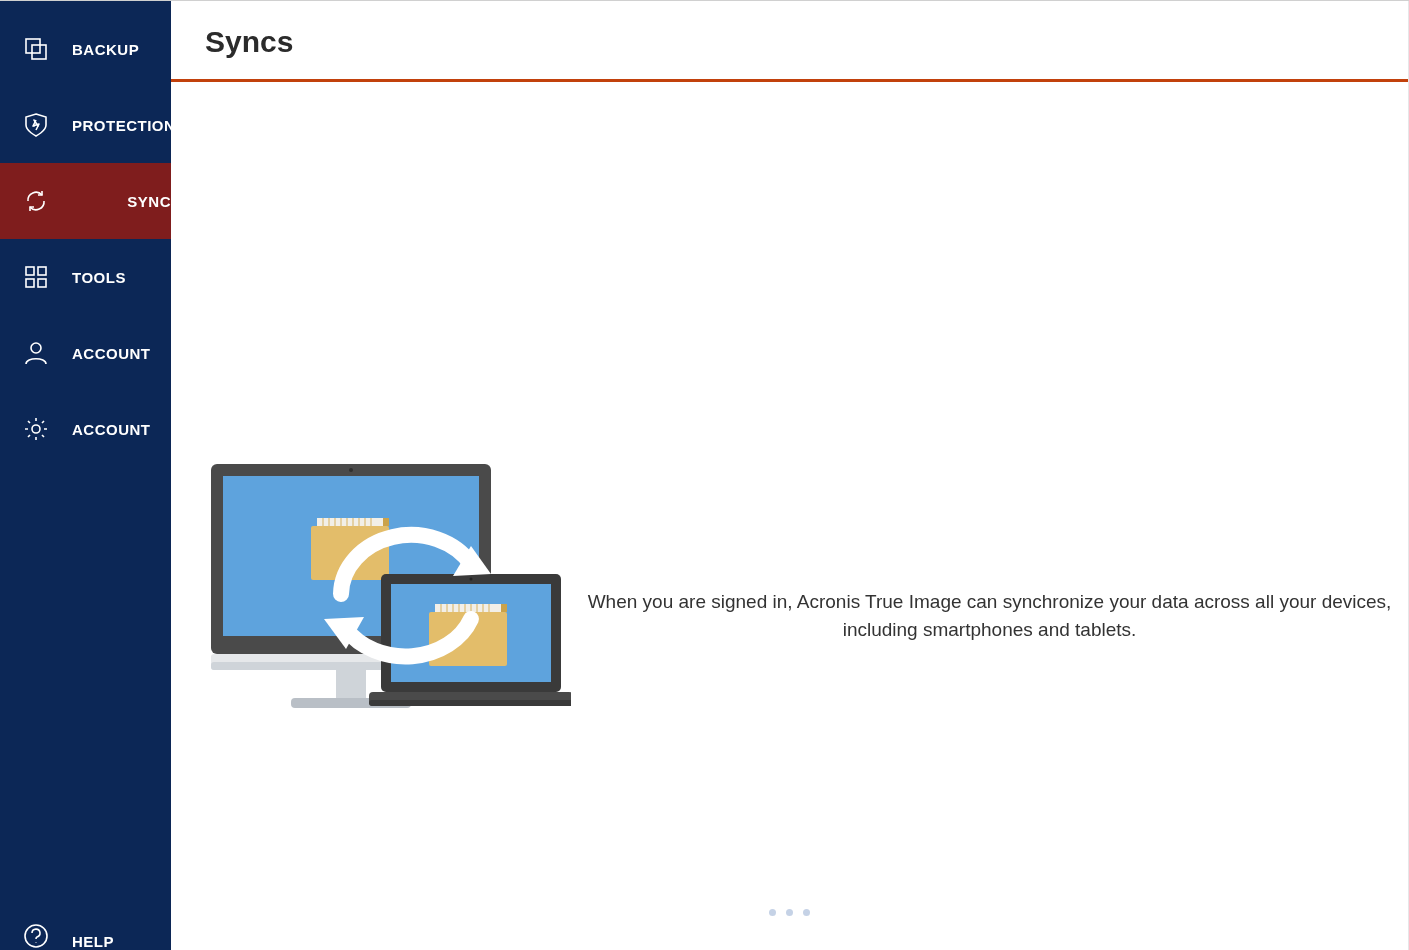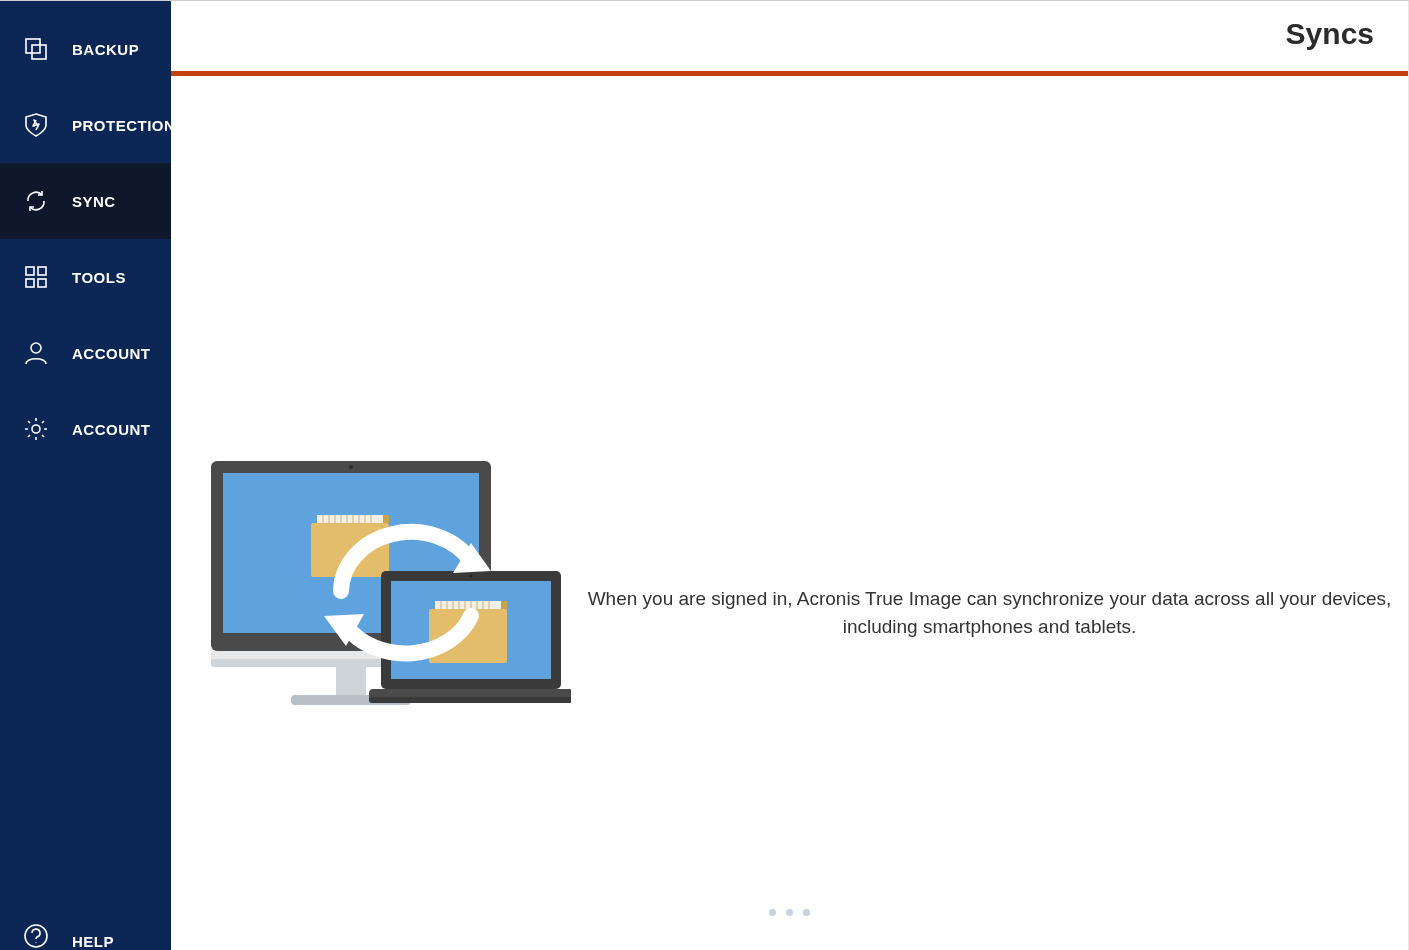--- a/index.html
+++ b/index.html
@@ -29,21 +29,22 @@
     align-items: center;
     height: 76px;
     padding-left: 22px;
     color: #ffffff;
     font-size: 15px;
     font-weight: 600;
     letter-spacing: 0.5px;
     cursor: pointer;
   }
   .nav-item.active {
-    background: #0f172a;
+    background: #7f1d1d;
+    justify-content: space-between;
   }
   .nav-item .icon {
     width: 28px;
     height: 28px;
     flex-shrink: 0;
     margin-right: 22px;
     display: inline-flex;
     align-items: center;
     justify-content: center;
   }
@@ -53,23 +54,22 @@
   
   .main {
     flex: 1;
     display: flex;
     flex-direction: column;
     position: relative;
     overflow: hidden;
     border-right: 1px solid #e6e6e8;
   }
   .header {
-    padding: 16px 34px 20px 34px;
-    border-bottom: 5px solid #c2410c;
-    text-align: right;
+    padding: 24px 34px 20px 34px;
+    border-bottom: 3px solid #c2410c;
   }
   .header h1 {
     font-size: 30px;
     font-weight: 600;
     color: #2b2b2b;
   }
   .content {
     flex: 1;
     display: flex;
     flex-direction: row;

